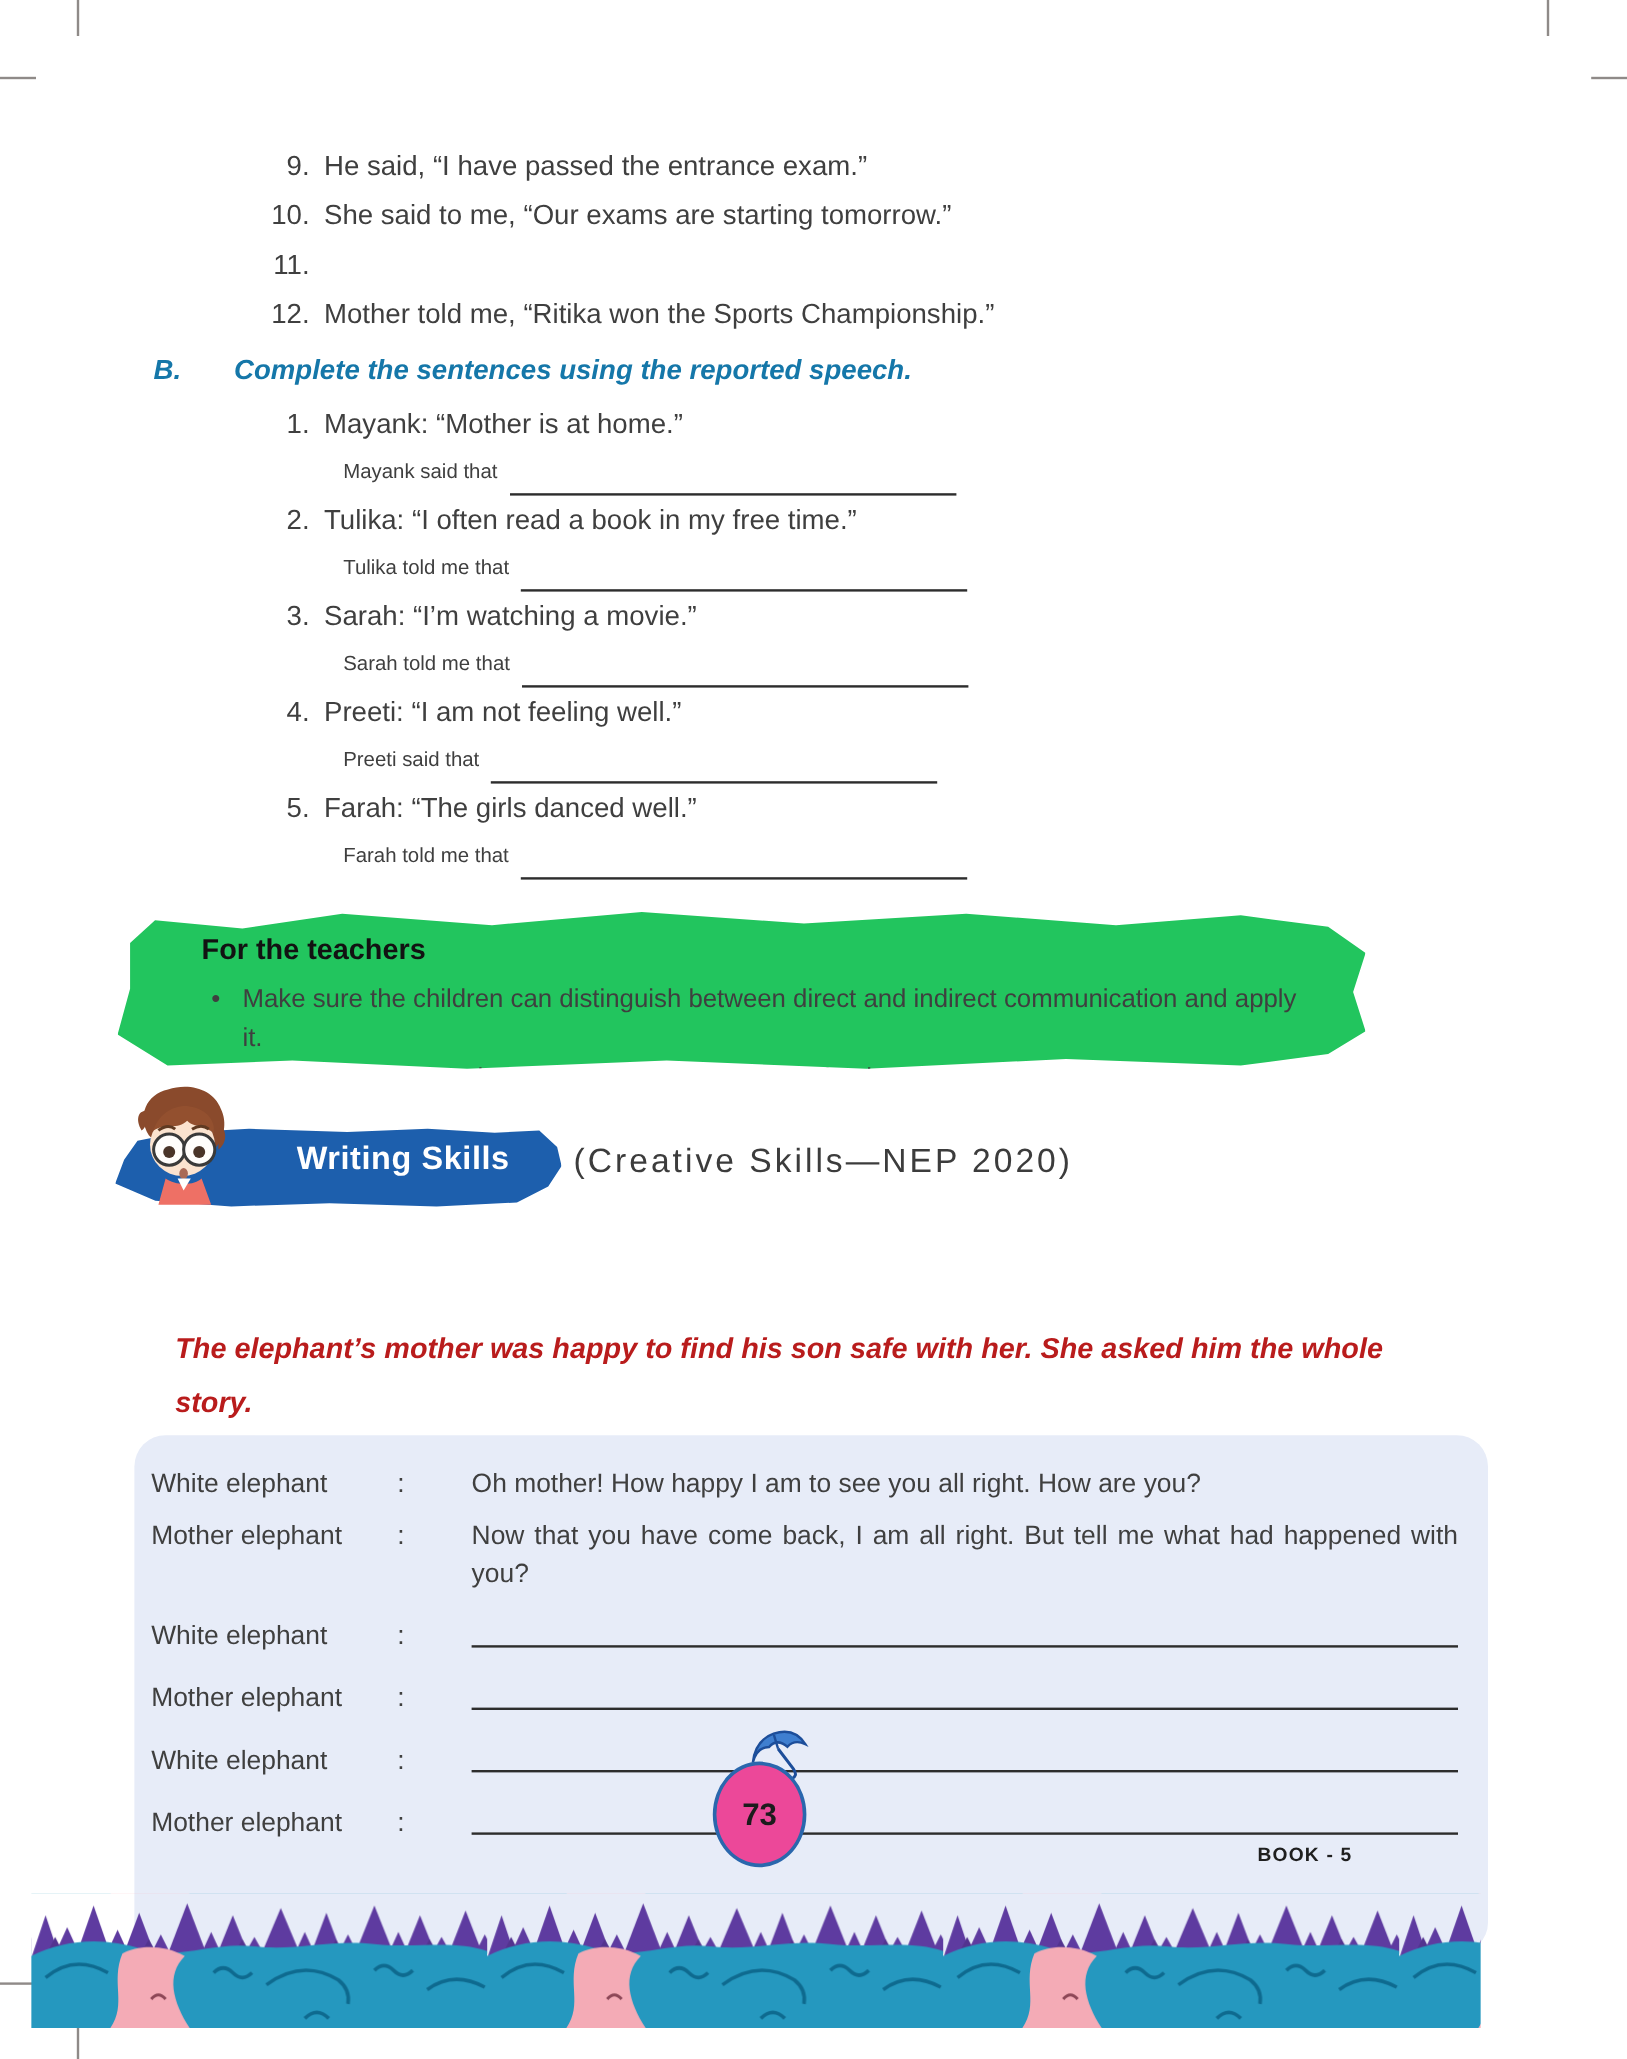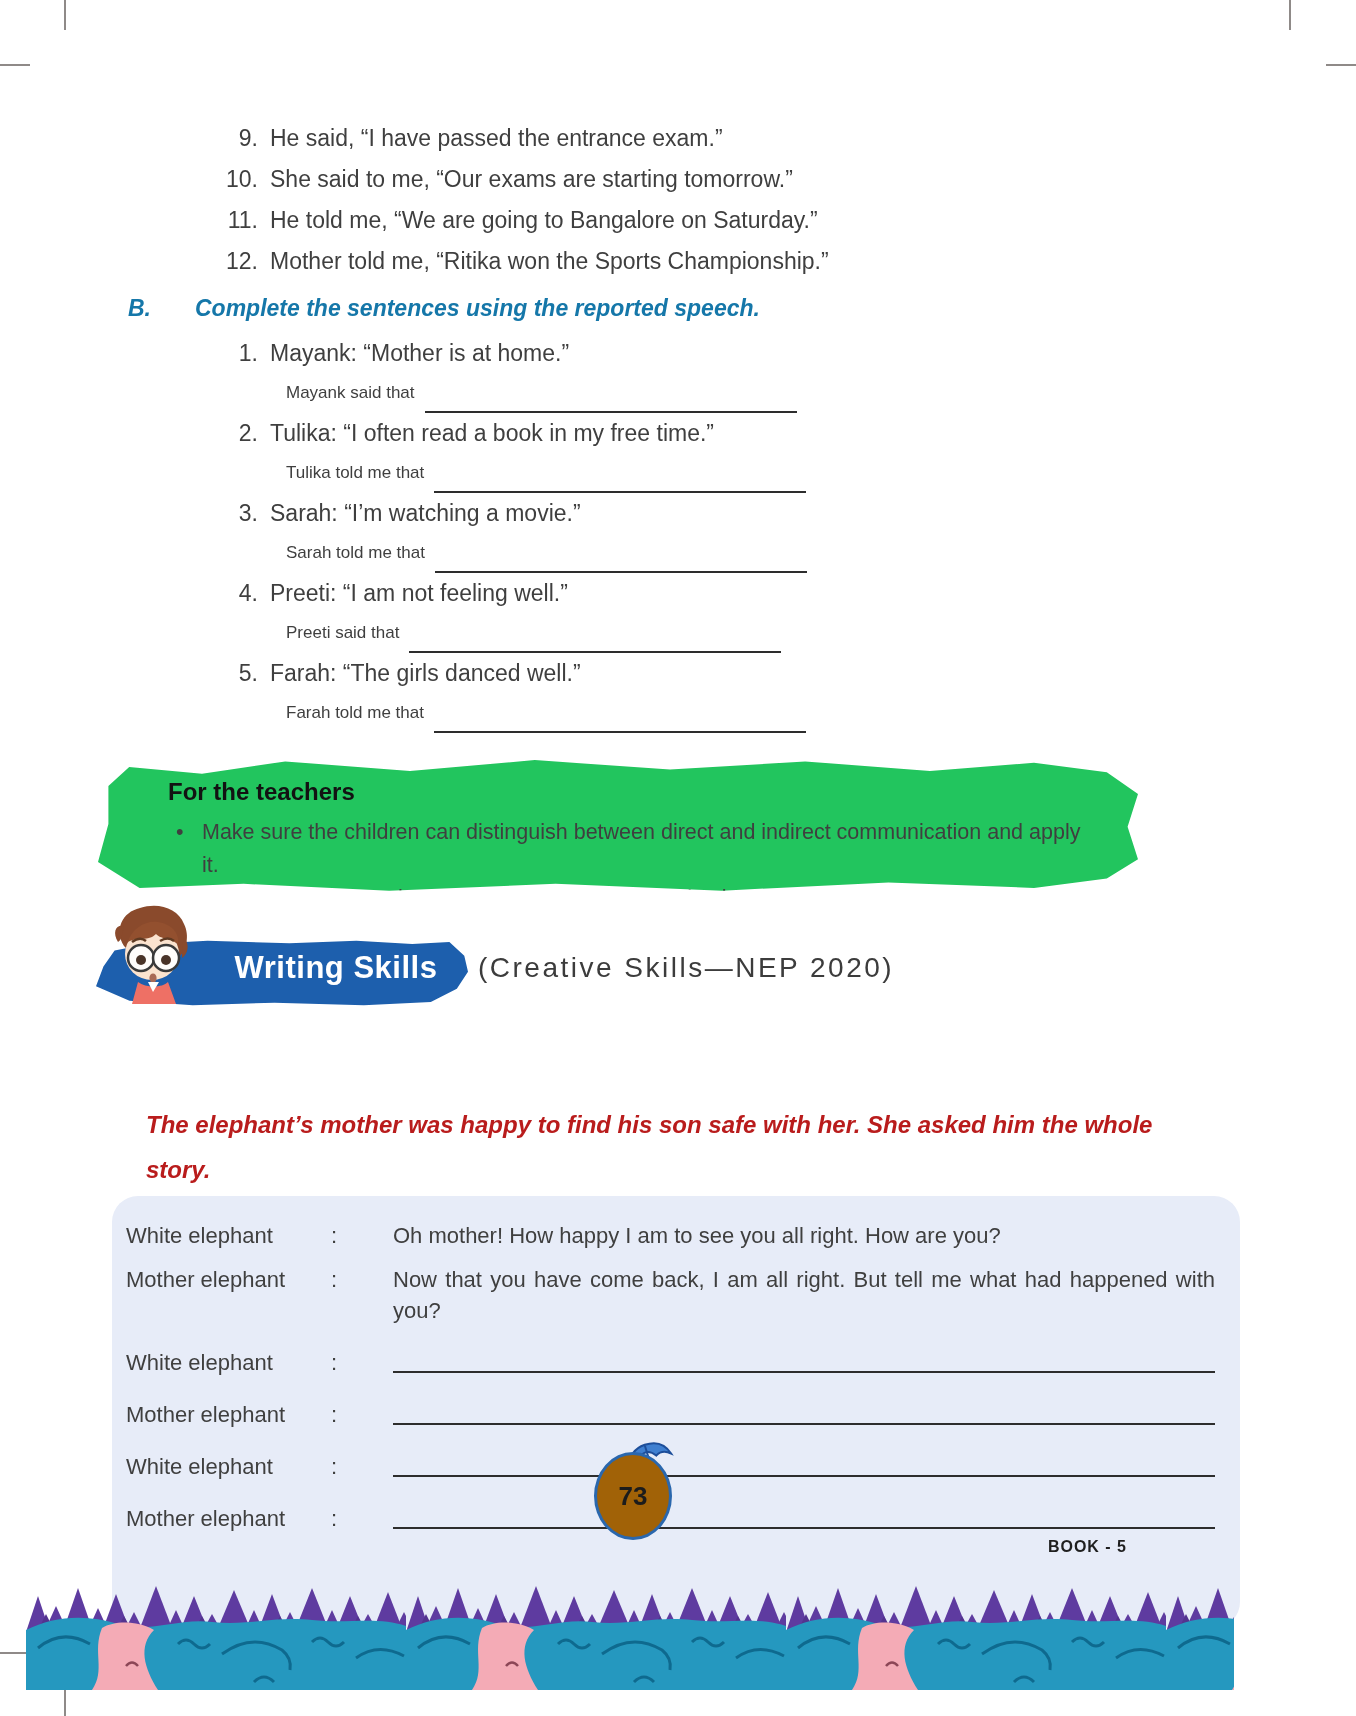--- a/index.html
+++ b/index.html
@@ -37,21 +37,21 @@
   #teachers-title { font-size:24px; font-weight:bold; color:#121212; margin-bottom:10px; }
   .bullet-row { display:flex; font-size:21.5px; color:#3f3f3f; line-height:33px; }
   .bullet-dot { width:34px; text-align:left; padding-left:8px; flex:0 0 34px; }
 
   
   #ws-wrap { position:absolute; top:900px; left:92px; height:120px; display:flex; align-items:center; }
   #ws-banner {
     position:absolute; left:4px; top:40px; width:372px; height:66px; background:#1d5fad;
     clip-path: polygon(2% 40%, 5% 16%, 14% 6%, 30% 1%, 52% 5%, 70% 1%, 85% 6%, 95% 3%, 99% 24%, 100% 48%, 97% 74%, 90% 94%, 72% 99%, 48% 95%, 26% 99%, 9% 92%, 0% 70%);
   }
-  #ws-banner-text { position:absolute; left:104px; top:50px; width:280px; text-align:center; font-size:31px; font-weight:bold; color:#ffffff; letter-spacing:0.5px; }
+  #ws-banner-text { position:absolute; left:104px; top:50px; width:280px; text-align:center; font-size:27px; font-weight:bold; color:#ffffff; letter-spacing:0.5px; }
   #ws-avatar { position:absolute; left:14px; top:2px; }
   #ws-tagline { position:absolute; left:386px; top:52px; font-size:28px; color:#3c3c3c; letter-spacing:2.5px; white-space:nowrap;text-align:center; }
 
   
   #instruction { position:absolute; top:1102px; left:126px; width:1020px; font-size:24px; font-weight:bold; font-style:italic; color:#b91c1c; line-height:45px;margin-left:20px; }
 
   
   #dialogue-box {
     position:absolute; top:1196px; left:112px; width:1128px; height:432px;
     background:#e7ecf8; border-radius:26px; padding:24px 25px 0 14px;
@@ -59,21 +59,21 @@
   .dlg-row { display:flex; font-size:22px; color:#3f3f3f; line-height:31px; margin-bottom:13px; }
   .dlg-speaker { flex:0 0 205px; }
   .dlg-colon { flex:0 0 62px; text-align:left; }
   .dlg-text { flex:1; }
   .dlg-text.justify { text-align:justify; }
   .dlg-row.blank { margin-top:21px; margin-bottom:0; }
   .dlg-blank-line { flex:1; border-bottom:2.5px solid #2d2d2d; height:26px; }
 
   
   #page-badge { position:absolute; left:592px; top:1440px; width:110px; height:120px; }
-  #badge-circle { position:absolute; left:2px; top:12px; width:78px; height:88px; border-radius:50%; background:#a16207; border:3px solid #2a67ad; display:flex; align-items:center; justify-content:center; }
+  #badge-circle { position:absolute; left:2px; top:28px; width:78px; height:88px; border-radius:50%; background:#ec4899; border:3px solid #2a67ad; display:flex; align-items:center; justify-content:center; }
   #badge-number { font-size:26px; font-weight:bold; color:#1c1c1c; }
   #umbrella { position:absolute; left:28px; top:0; }
   #book-label { position:absolute; right:229px; top:1538px; font-size:16px; font-weight:bold; color:#1f1f1f; letter-spacing:1px; }
 
   
   #footer-art { position:absolute; left:26px; top:1578px; width:1208px; height:112px; }
 </style>
 </head>
 <body>
 
@@ -90,21 +90,20 @@
     <div class="row-a">
       <span class="num-col">9.</span>
       <span class="txt-col">He said, “I have passed the entrance exam.”</span>
     </div>
     <div class="row-a">
       <span class="num-col">10.</span>
       <span class="txt-col">She said to me, “Our exams are starting tomorrow.”</span>
     </div>
     <div class="row-a">
       <span class="num-col">11.</span>
-      <span class="txt-col">He told me, “We are going to Bangalore on Saturday.”</span>
     </div>
     <div class="row-a">
       <span class="num-col">12.</span>
       <span class="txt-col">Mother told me, “Ritika won the Sports Championship.”</span>
     </div>
   </div>
 
   <div id="exercise-b-header">
     <span class="b-label">B.</span>
     <span>Complete the sentences using the reported speech.</span>

